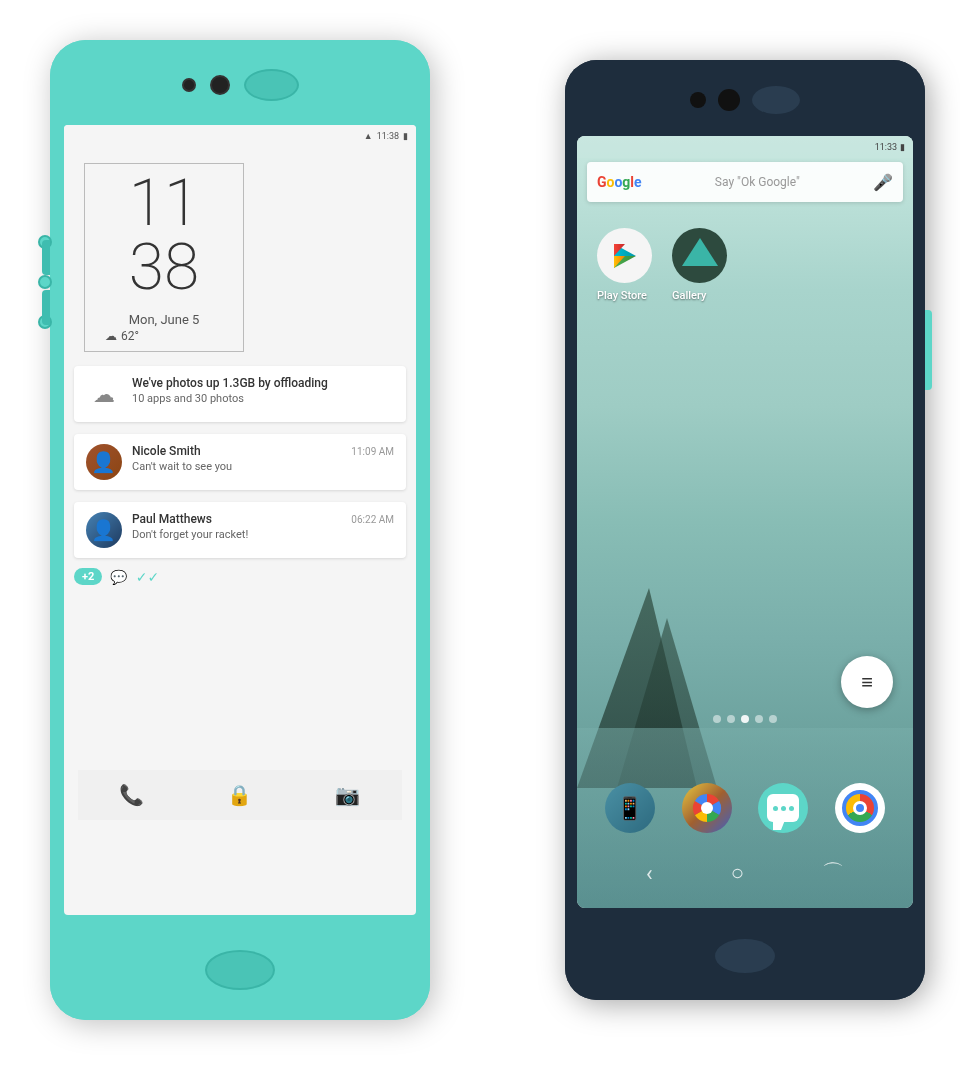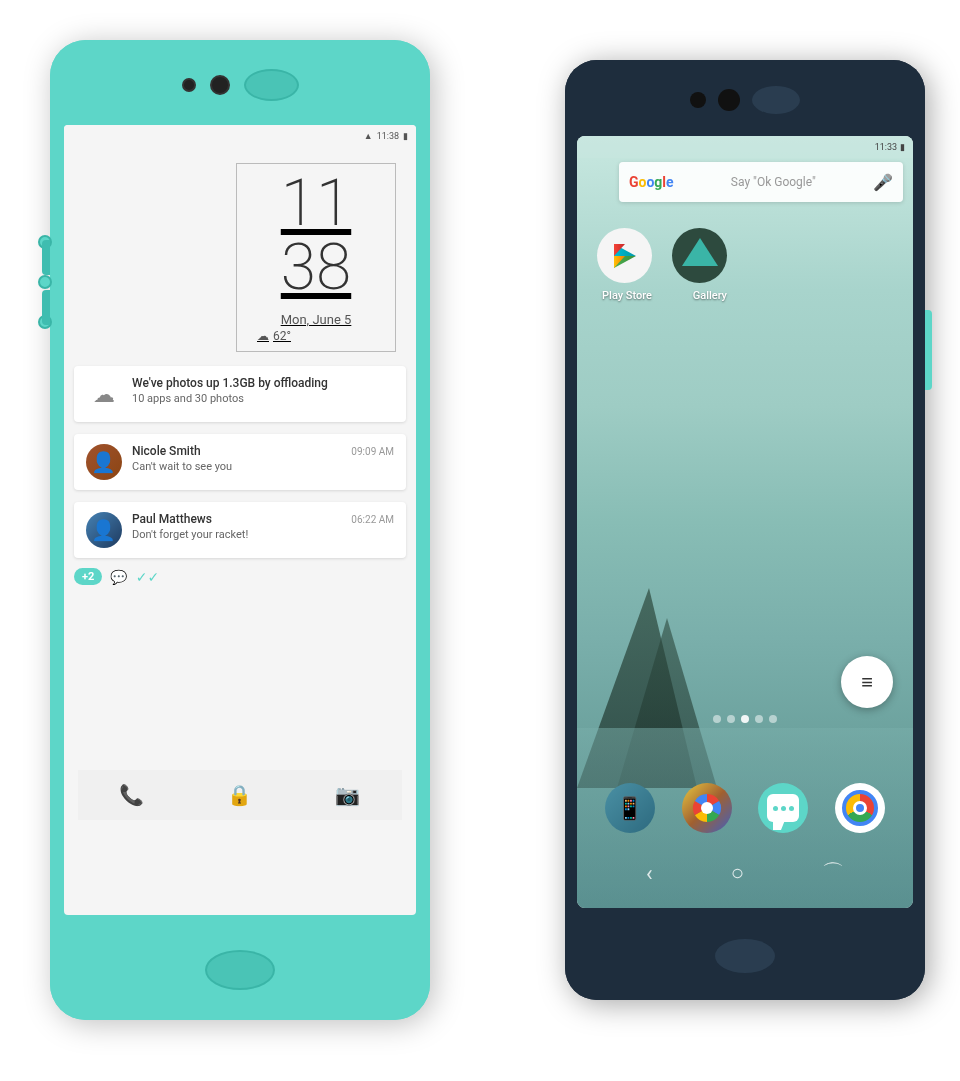--- a/index.html
+++ b/index.html
@@ -101,22 +101,21 @@
       font-size: 9px;
       color: #555;
       gap: 4px;
     }
 
     
     .clock-widget {
       padding: 16px 20px 8px;
       display: flex;
       flex-direction: column;
-      align-items: flex-end;
-      text-decoration: underline;
+      align-items: flex-start;
     }
 
     .clock-box {
       border: 1px solid #bbb;
       padding: 8px 20px;
       text-align: center;
       width: 160px;
     }
 
     .clock-hour {
@@ -448,21 +447,20 @@
       right: 10px;
       height: 40px;
       background: rgba(255,255,255,0.92);
       border-radius: 4px;
       display: flex;
       align-items: center;
       padding: 0 10px;
       gap: 8px;
       z-index: 10;
       box-shadow: 0 1px 4px rgba(0,0,0,0.15);
-      margin-left: 32px;
     }
 
     .google-logo {
       font-size: 14px;
       font-weight: bold;
       color: #4285f4;
     }
     .google-logo span.o1 { color: #ea4335; }
     .google-logo span.o2 { color: #fbbc05; }
     .google-logo span.o3 { color: #4285f4; }
@@ -490,21 +488,21 @@
       right: 0;
       display: flex;
       gap: 20px;
       padding: 10px 20px;
       z-index: 10;
     }
 
     .app-item {
       display: flex;
       flex-direction: column;
-      align-items: flex-end;
+      align-items: flex-start;
       gap: 6px;
     }
 
     .app-icon-circle {
       width: 55px;
       height: 55px;
       border-radius: 50%;
       display: flex;
       align-items: center;
       justify-content: center;
@@ -791,21 +789,21 @@
           </div>
         </div>
 
         <div class="notification-card">
           <div class="msg-avatar nicole">
             <span class="avatar-emoji">👤</span>
           </div>
           <div class="notif-text">
             <div style="display:flex; justify-content:space-between; align-items:center;">
               <span class="notif-title">Nicole Smith</span>
-              <span class="notif-time">09:09 AM</span>
+              <span class="notif-time">11:09 AM</span>
             </div>
             <div class="notif-sub">Can't wait to see you</div>
           </div>
         </div>
 
         <div class="notification-card">
           <div class="msg-avatar paul">
             <span class="avatar-emoji">👤</span>
           </div>
           <div class="notif-text">

